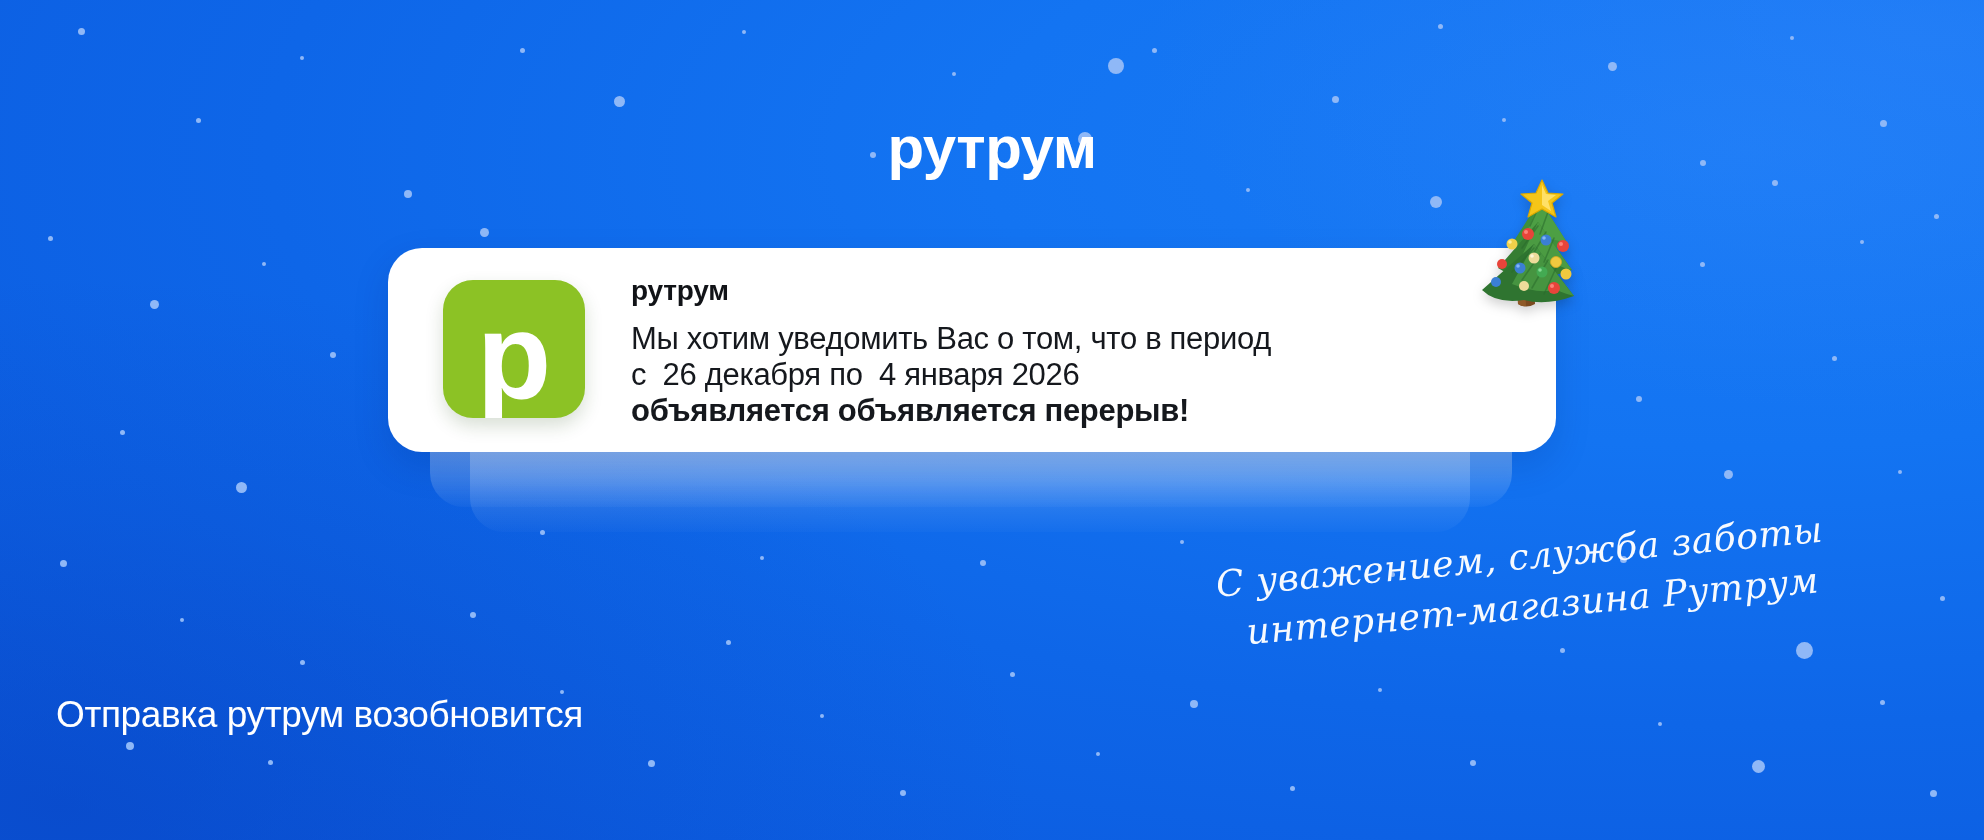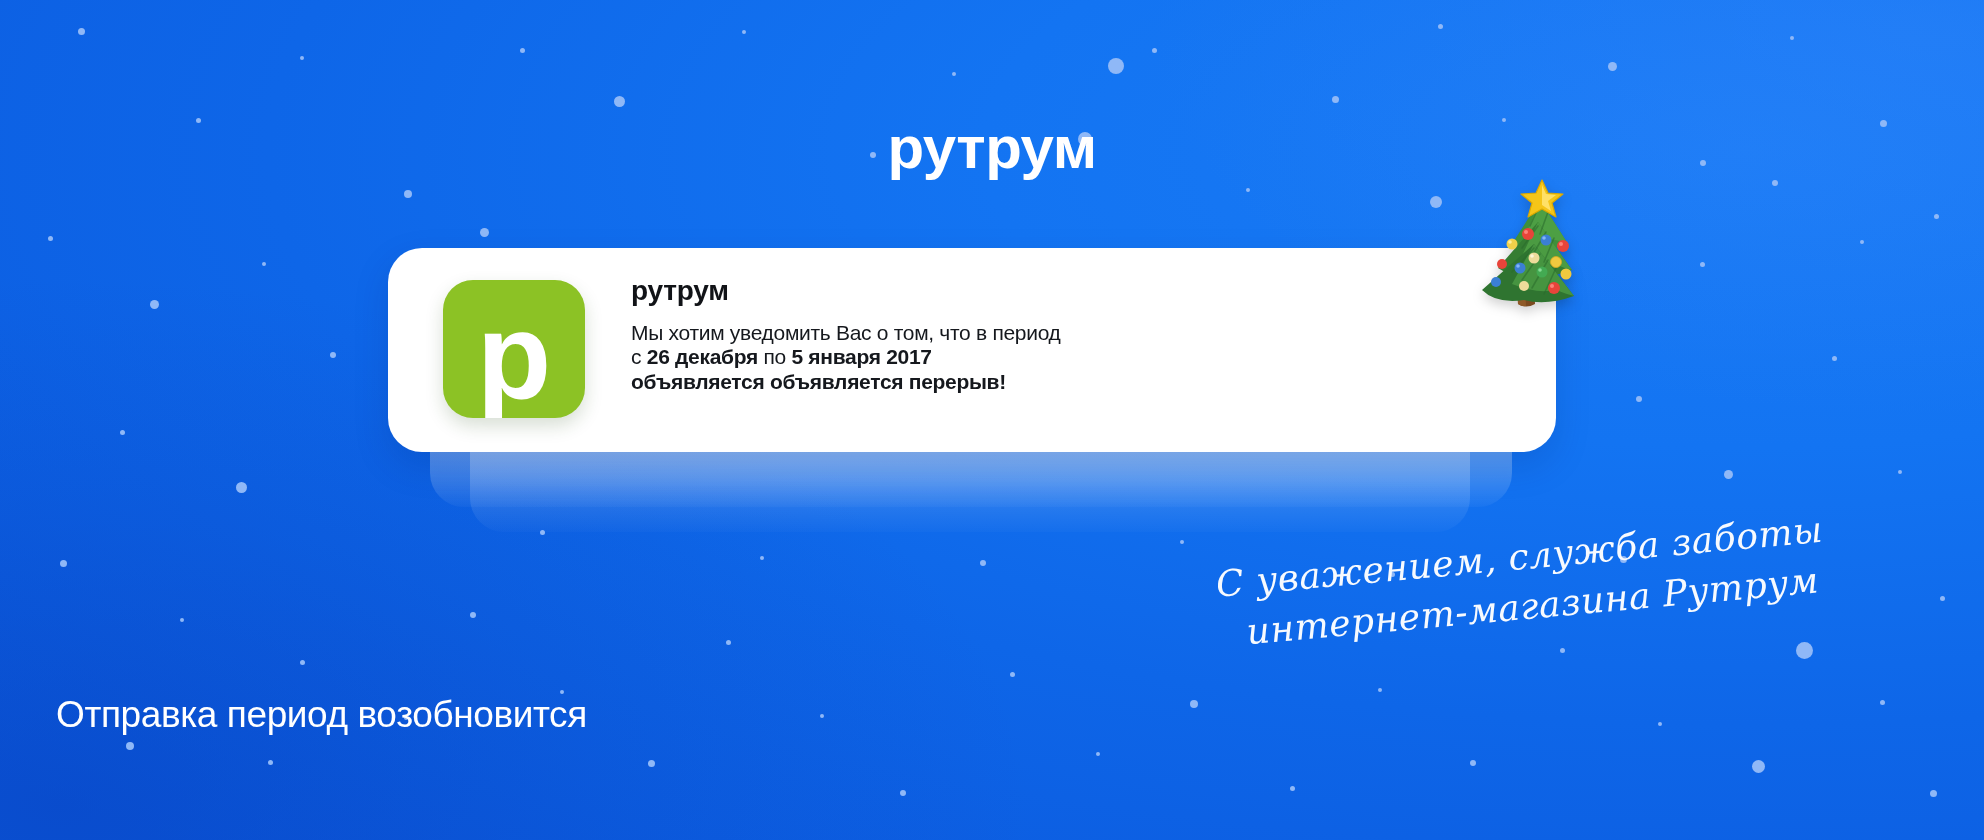--- a/index.html
+++ b/index.html
@@ -126,26 +126,26 @@
   .card-brand {
     color: #111317;
     font-size: 28px;
     font-weight: 700;
     line-height: 1.1;
     letter-spacing: -0.2px;
     margin-bottom: 14px;
   }
   .card-message {
     color: #15181d;
-    font-size: 21px;
+    font-size: 31px;
     line-height: 1.17;
     letter-spacing: -0.3px;
     max-width: 900px;
   }
-  .card-message .b { font-weight: 700; }
+  .card-message .b { font-weight: 400; margin-left: 8px; }
   .card-message .line { display: block; white-space: nowrap; }
   .card-message .line.bold { font-weight: 700; }
 
   
   .tree {
     position: absolute;
     left: 1468px;
     top: 178px;
     width: 120px;
     height: 140px;
@@ -269,21 +269,21 @@
   <div class="stack-card mid"></div>
 
   <div class="notice-card">
     <div class="app-icon">
       <span class="app-icon-letter">р</span>
     </div>
     <div class="card-body">
       <div class="card-brand">рутрум</div>
       <div class="card-message">
         <span class="line">Мы хотим уведомить Вас о том, что в период</span>
-        <span class="line"><span>с </span><span class="b">26 декабря</span><span> по </span><span class="b">5 января 2017</span></span>
+        <span class="line"><span>с </span><span class="b">26 декабря</span><span> по </span><span class="b">4 января 2026</span></span>
         <span class="line bold">объявляется объявляется перерыв!</span>
       </div>
     </div>
   </div>
 
   <svg class="tree" viewBox="0 0 120 140" xmlns="http://www.w3.org/2000/svg">
 
     <path d="M49 104 L50 126 Q58 131 67 126 L66 102 Z" fill="#7b4a20"></path>
     <path d="M49 104 L50 126 Q54 129 58 128 L57 103 Z" fill="#8f5a28"></path>
 
@@ -326,21 +326,21 @@
       <circle cx="72" cy="92" r="1.8" fill="#95e5a1" opacity="0.85"></circle>
     <circle cx="98" cy="96" r="5.5" fill="#f0c93f"></circle>
     <circle cx="34" cy="86" r="5" fill="#e8443a"></circle>
     <circle cx="86" cy="110" r="6" fill="#e8443a"></circle>
       <circle cx="84" cy="108" r="2" fill="#ff8d85" opacity="0.85"></circle>
     <circle cx="56" cy="108" r="5" fill="#eedc9a"></circle>
     <circle cx="28" cy="104" r="5" fill="#3b7fd4"></circle>
   </svg>
 
   <div class="shipping-note">
-    <span class="line">Отправка период возобновится</span>
+    <span class="line">Отправка рутрум возобновится</span>
   </div>
 
   <div class="signature">
     <span class="line l1">С уважением, служба заботы</span>
     <span class="line l2">интернет-магазина Рутрум</span>
   </div>
 
 </div>
 
 </body></html>

